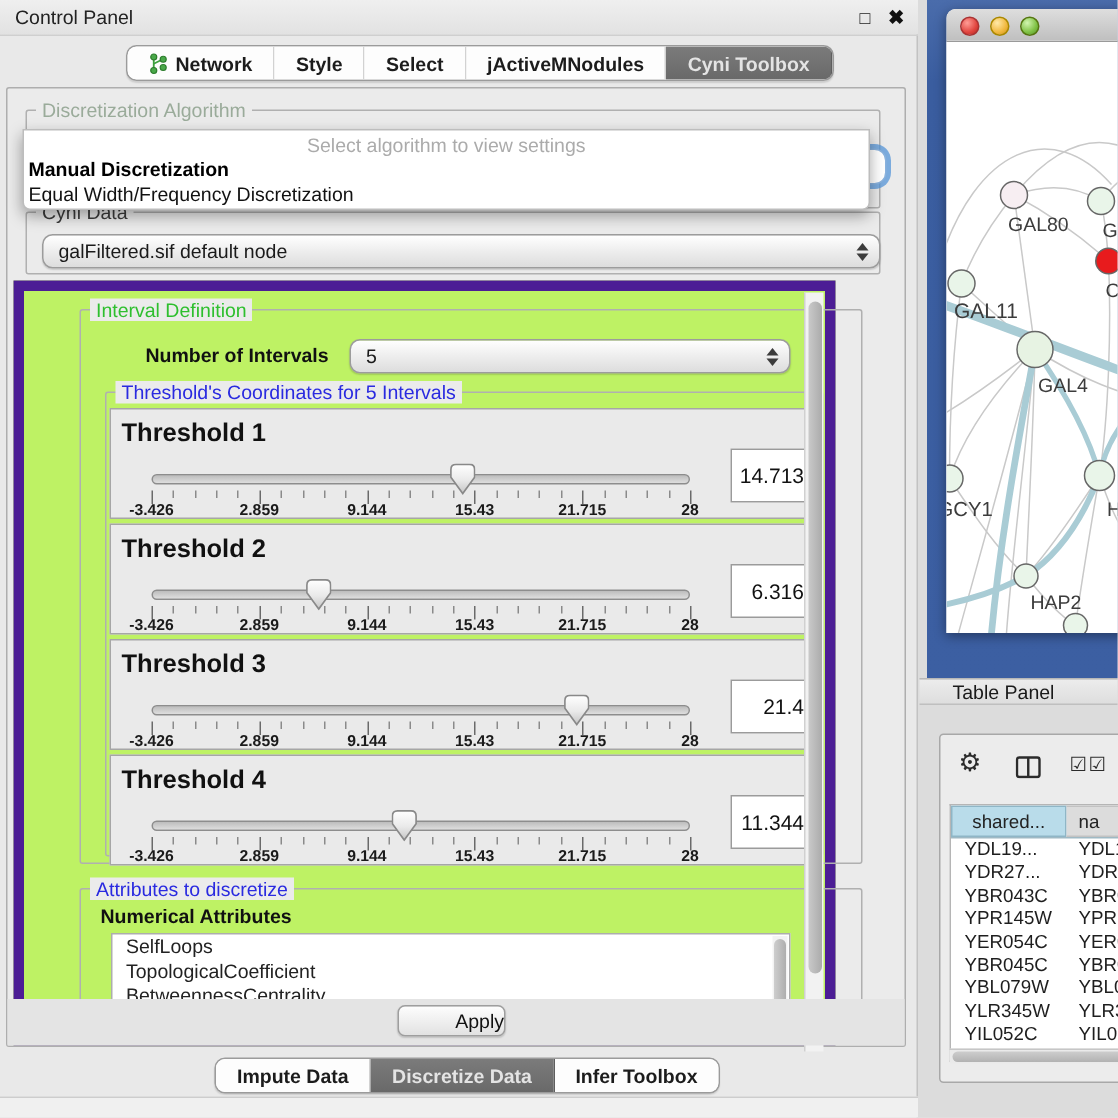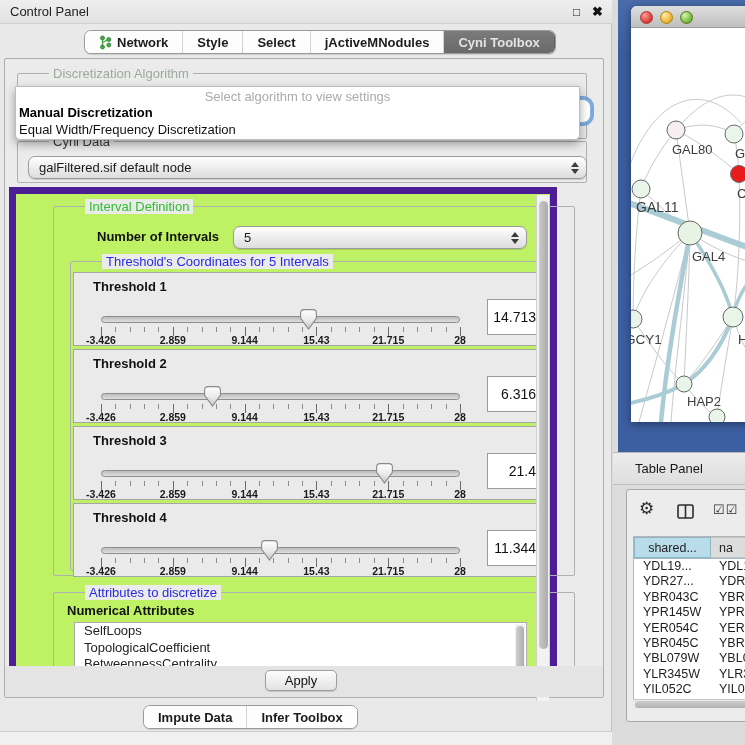--- a/index.html
+++ b/index.html
@@ -27,21 +27,21 @@
   .seg:last-child { border-right:none; }
   .seg.selected { background:linear-gradient(#7b7b7b,#696969); color:#e4e4e4;
     border-right:1px solid #5e5e5e; }
 
   
   #cp-frame { position:absolute; left:4px; top:58px; width:600px; height:640px;
     border:1px solid #aeaeae; border-radius:2px; background:#ebebeb; }
 
   .group { position:absolute; border:1px solid #b0b0b0; border-radius:2px; }
   .group-title { position:absolute; top:-8px; left:6px; background:#ebebeb;
-    padding:0 4px; font-size:13px;margin-left:25px; }
+    padding:0 4px; font-size:13px; }
   .gt-green { color:#2ebf2e; }
   .gt-blue  { color:#2a2ae0; }
   .gt-dim   { color:#9aab9a; }
 
   
   .combo { position:absolute; height:23px; border:1px solid #9c9c9c; border-radius:7px;
     background:linear-gradient(#ffffff,#efefef 45%,#dddddd); display:flex; align-items:center;
     font-size:13px; color:#1a1a1a; padding-left:10px;
     box-shadow:0 1px 1px rgba(0,0,0,.15); }
   .combo .stepper { position:absolute; right:7px; top:0; height:100%; display:flex;
@@ -70,21 +70,21 @@
   #scrollpane { position:absolute; left:8px; top:186px; width:548px; height:510px;
     border:7px solid #4c1d95; background:#bef264; }
   .vscroll { position:absolute; right:1px; top:1px; width:13px; height:506px;
     background:#f2f2f2; border-left:1px solid #d0d0d0; }
   .vscroll .thumb { position:absolute; left:2px; width:9px; border-radius:5px;
     background:linear-gradient(90deg,#c9c9c9,#ababab); }
 
   
   .threshold-panel { position:absolute; left:2px; width:475px; height:74px;
     border:1px solid #a6a6a6; background:#eaeaea; }
-  .tp-label { position:absolute; left:7px; top:6px; font-size:13px; font-weight:bold; color:#111;margin-left:12px; }
+  .tp-label { position:absolute; left:7px; top:6px; font-size:17px; font-weight:bold; color:#111; }
   .tp-track { position:absolute; left:27px; top:43px; width:359px; height:7px;
     border:1px solid #8d8d8d; border-radius:4px;
     background:linear-gradient(#bdbdbd,#dedede); }
   .tp-thumb { position:absolute; top:36px; z-index:2; }
   .tick { position:absolute; width:1px; background:#6a6a6a; top:54px; }
   .tick.major { height:9px; }
   .tick.minor { height:5px; top:54px; background:#8a8a8a; }
   .ticklab { position:absolute; top:61px; width:50px; text-align:center;
     font-size:10.5px; font-weight:bold; color:#1a1a1a; }
   .tp-value { position:absolute; left:413px; top:26px; width:56px; height:36px;
@@ -94,21 +94,21 @@
   
   #attr-list { position:absolute; left:20px; top:29px; width:453px; height:51px;
     background:#fff; border:1px solid #adadad; overflow:hidden; font-size:13px; color:#222; }
   #attr-list .item { padding:1px 0 1px 9px; line-height:14.5px; }
   #attr-scroll { position:absolute; right:1px; top:1px; width:10px; height:49px; background:#f3f3f3; }
   #attr-scroll .thumb { position:absolute; left:1px; top:2px; width:8px; height:44px;
     border-radius:4px; background:linear-gradient(90deg,#cecece,#aeaeae); }
 
   #apply-btn { position:absolute; left:265px; top:670px; width:72px; height:21px;
     border:1px solid #9e9e9e; border-radius:5px; font-size:13px; color:#111;
-    background:linear-gradient(#fdfdfd,#e2e2e2); text-align:center; line-height:19px;
+    background:linear-gradient(#fdfdfd,#e2e2e2); text-align:right; line-height:19px;
     box-shadow:0 1px 1px rgba(0,0,0,.15); }
   #apply-band { position:absolute; left:5px; top:666px; width:598px; height:31px;
     background:#e4e4e4; }
   #cp-bottom-strip { position:absolute; left:0; top:731px; width:612px; height:14px;
     background:#f0f0f0; border-top:1px solid #cdcdcd; }
 
   
   #blue-desktop { position:absolute; left:618px; top:0; width:127px; height:452px;
     background:linear-gradient(#4a6cab,#3a5d9f 12%,#3c5fa2); overflow:hidden; }
   #net-window { position:absolute; left:13px; top:6px; width:150px; height:416px;
@@ -117,21 +117,21 @@
   #net-titlebar { position:absolute; left:0; top:0; width:100%; height:22px;
     border-radius:6px 6px 0 0; background:linear-gradient(#dedede,#bfbfbf);
     border-bottom:1px solid #9a9a9a; }
   .tl { position:absolute; top:5px; width:13px; height:13px; border-radius:50%; }
   #tl-red    { left:9px;  background:radial-gradient(circle at 35% 30%, #ff9d96, #e0443e 60%, #b02822); border:.5px solid #a33; }
   #tl-yellow { left:29px; background:radial-gradient(circle at 35% 30%, #ffe9a8, #f0b73c 60%, #c78f1f); border:.5px solid #a80; }
   #tl-green  { left:49px; background:radial-gradient(circle at 35% 30%, #d2f5b0, #7ec043 60%, #53902a); border:.5px solid #571; }
   #net-canvas { position:absolute; left:0; top:22px; width:100%; height:394px;
     background:#fff; overflow:hidden; }
 
-  #table-panel-bar { position:absolute; left:613px; top:452px; width:132px; height:33px;
+  #table-panel-bar { position:absolute; left:613px; top:452px; width:132px; height:18px;
     background:linear-gradient(#ececec,#dedede); border-top:1px solid #b8b8b8;
     border-bottom:1px solid #bfbfbf; font-size:13px; color:#1a1a1a;
     display:flex; align-items:center; }
   #table-panel-bar span { margin-left:22px; }
 
   #table-container { position:absolute; left:626px; top:489px; width:130px; height:233px;
     border:1px solid #a8a8a8; border-radius:3px; background:#ececec; }
   #tbl-toolbar { position:absolute; left:0; top:0; width:100%; height:46px;
     display:flex; align-items:center; color:#2b2b2b; }
   #gear-ic { position:absolute; left:12px; top:8px; font-size:17px; }
@@ -428,20 +428,23 @@
     </div>
   </div>
 
   <div id="apply-band"></div>
   <button id="apply-btn">Apply</button>
 
   <div class="segctl" style="left:143px; top:705px;">
     <div class="seg">
       <span>Impute Data</span>
     </div>
+    <div class="seg selected">
+      <span>Discretize Data</span>
+    </div>
     <div class="seg">
       <span>Infer Toolbox</span>
     </div>
   </div>
 
   <div id="cp-bottom-strip"></div>
 </div>
 
 <div id="blue-desktop">
   <div id="net-window">

